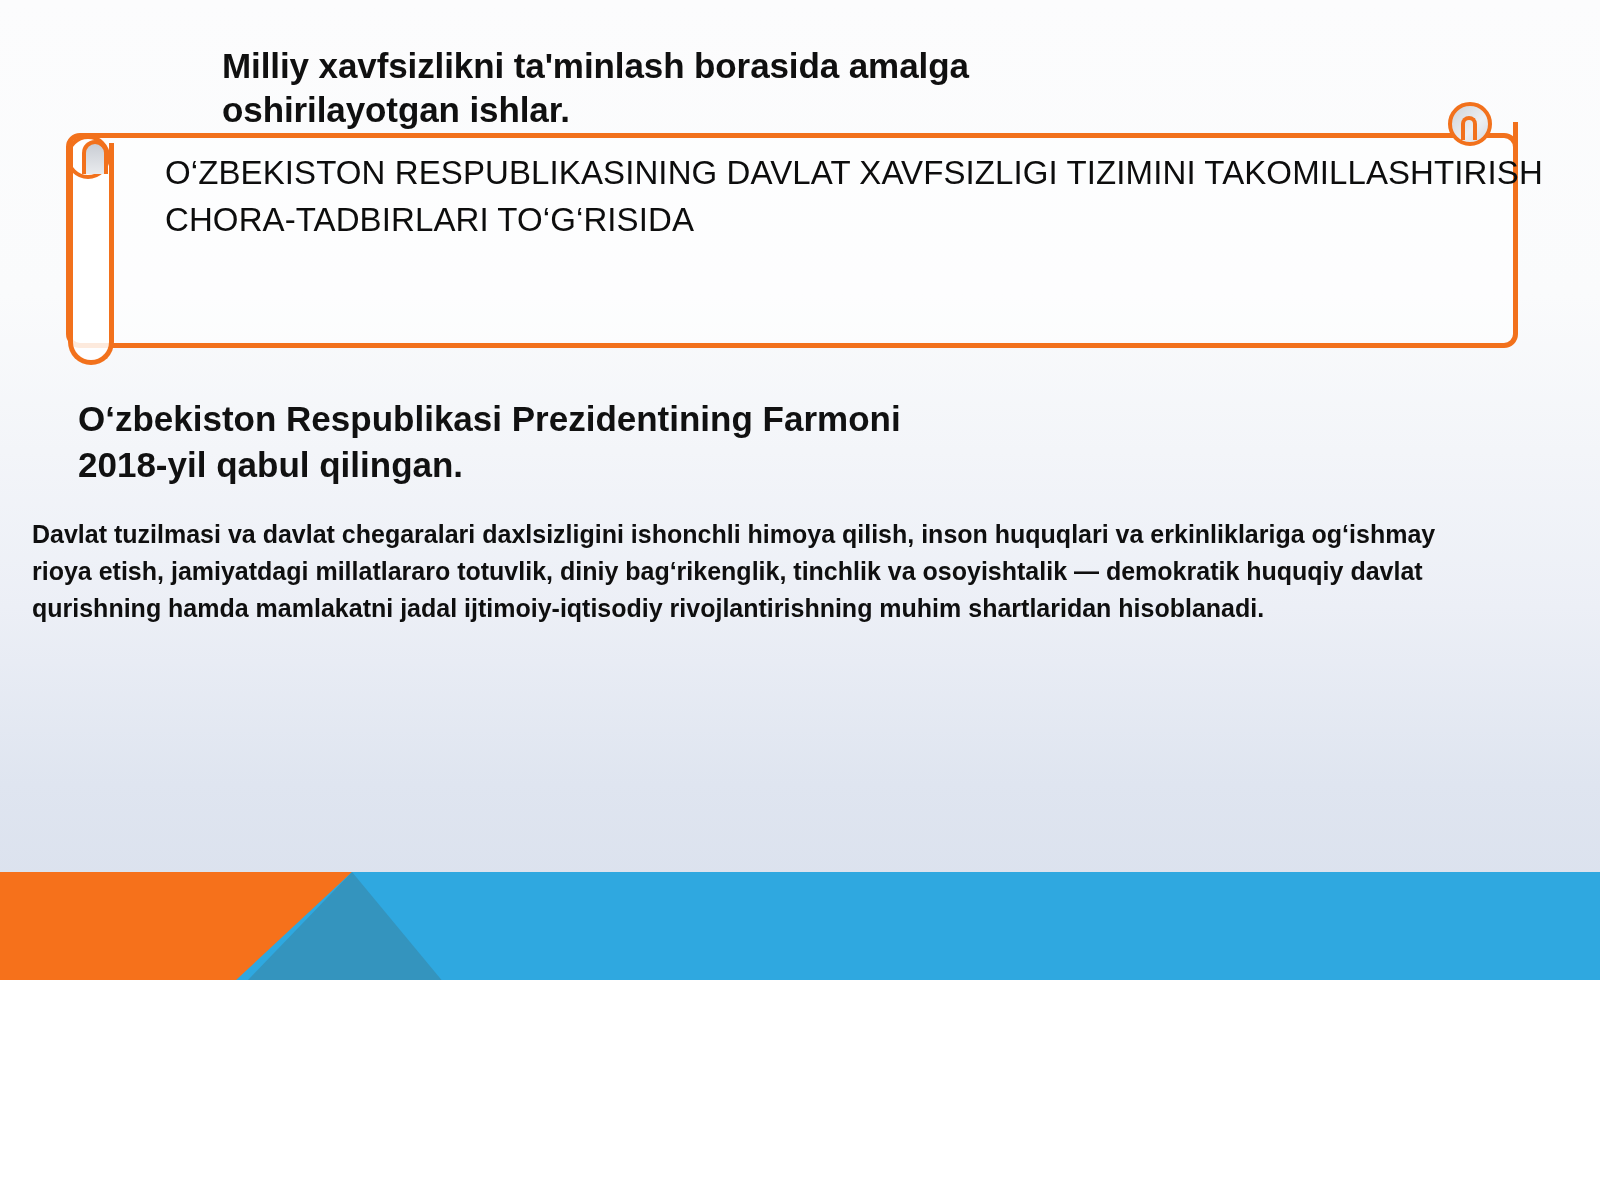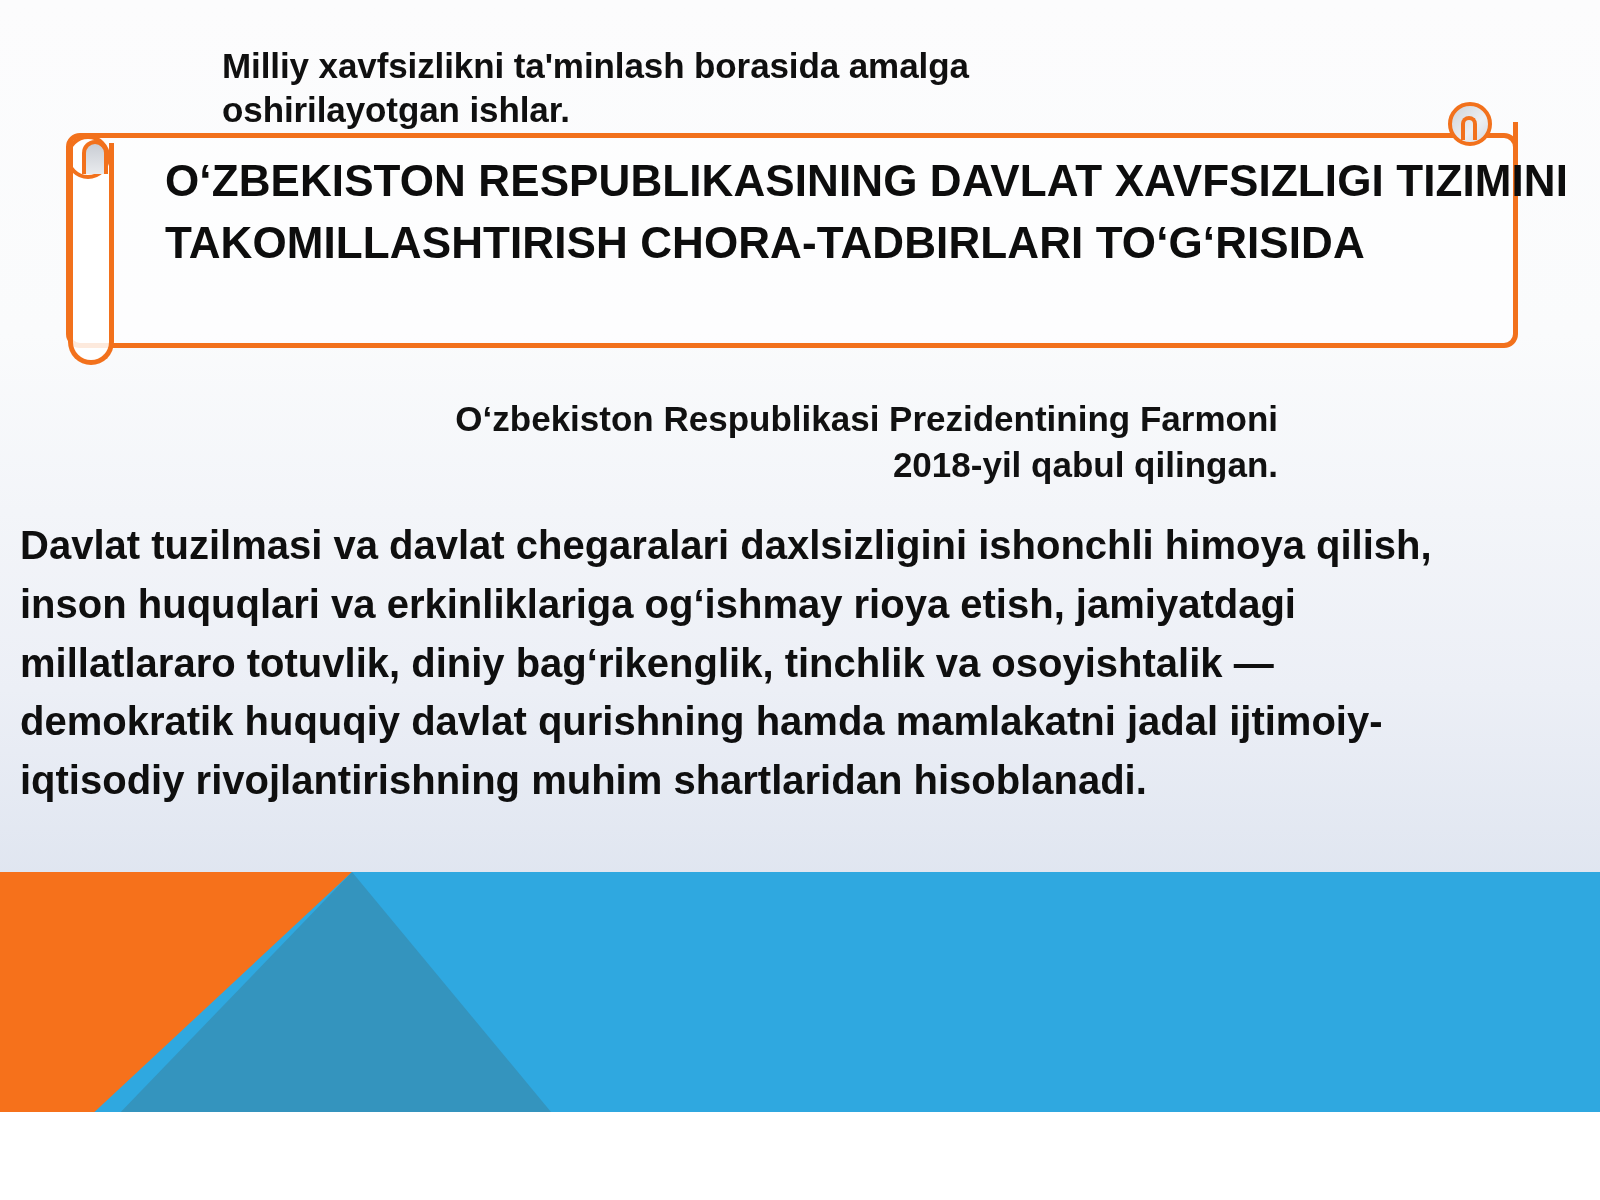--- a/index.html
+++ b/index.html
@@ -9,21 +9,21 @@
   body {
     width: 1600px;
     height: 1200px;
     overflow: hidden;
     font-family: "Liberation Sans", sans-serif;
   }
 
   #slide {
     position: relative;
     width: 1600px;
-    height: 1112px;
+    height: 980px;
     background: linear-gradient(to bottom, #fcfcfd 0%, #fafbfc 30%, #eceff6 62%, #dfe5f0 80%, #d8dfec 100%);
     overflow: hidden;
   }
 
   
   .bg-shapes {
     position: absolute;
     left: 0;
     top: 0;
     width: 1600px;
@@ -123,49 +123,48 @@
     width: 5px;
     height: 40px;
     background: #F2711C;
   }
 
   .title-text {
     position: absolute;
     left: 165px;
     top: 150px;
     width: 1420px;
-    font-size: 44px;
-    font-weight: bold;
+    font-size: 33px;
+    font-weight: normal;
     line-height: 1.42;
     color: #0d0d0d;
     letter-spacing: 0.1px;
     white-space: pre-line;
   }
 
   
   .subtitle {
     position: absolute;
     left: 78px;
     top: 396px;
     width: 1200px;
     font-size: 35px;
     font-weight: bold;
     line-height: 1.32;
     color: #111111;
     white-space: pre-line;
-    text-align: right;
   }
 
   
   .body-text {
     position: absolute;
-    left: 20px;
+    left: 32px;
     top: 516px;
     width: 1455px;
-    font-size: 40px;
+    font-size: 25px;
     font-weight: bold;
     line-height: 1.47;
     color: #0f0f0f;
   }
   .body-text p {
     margin: 0;
   }
 </style>
 </head>
 <body>

